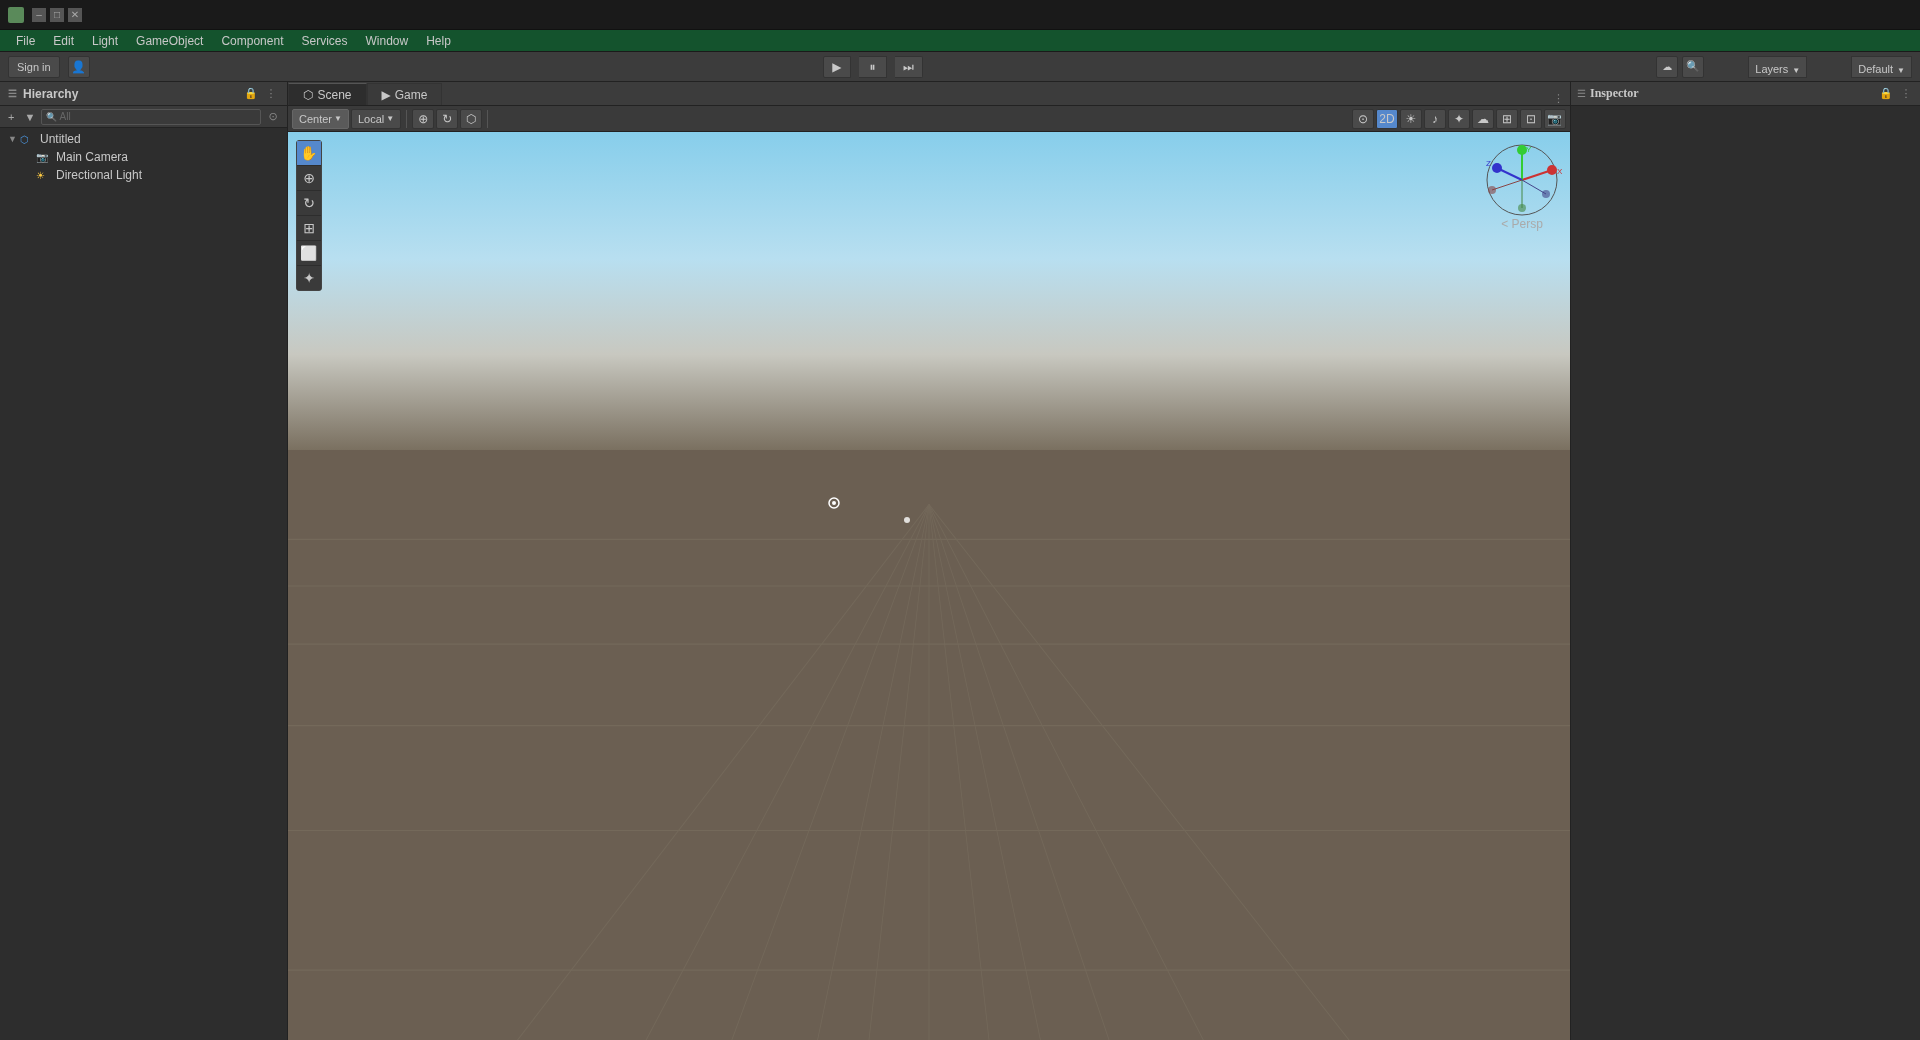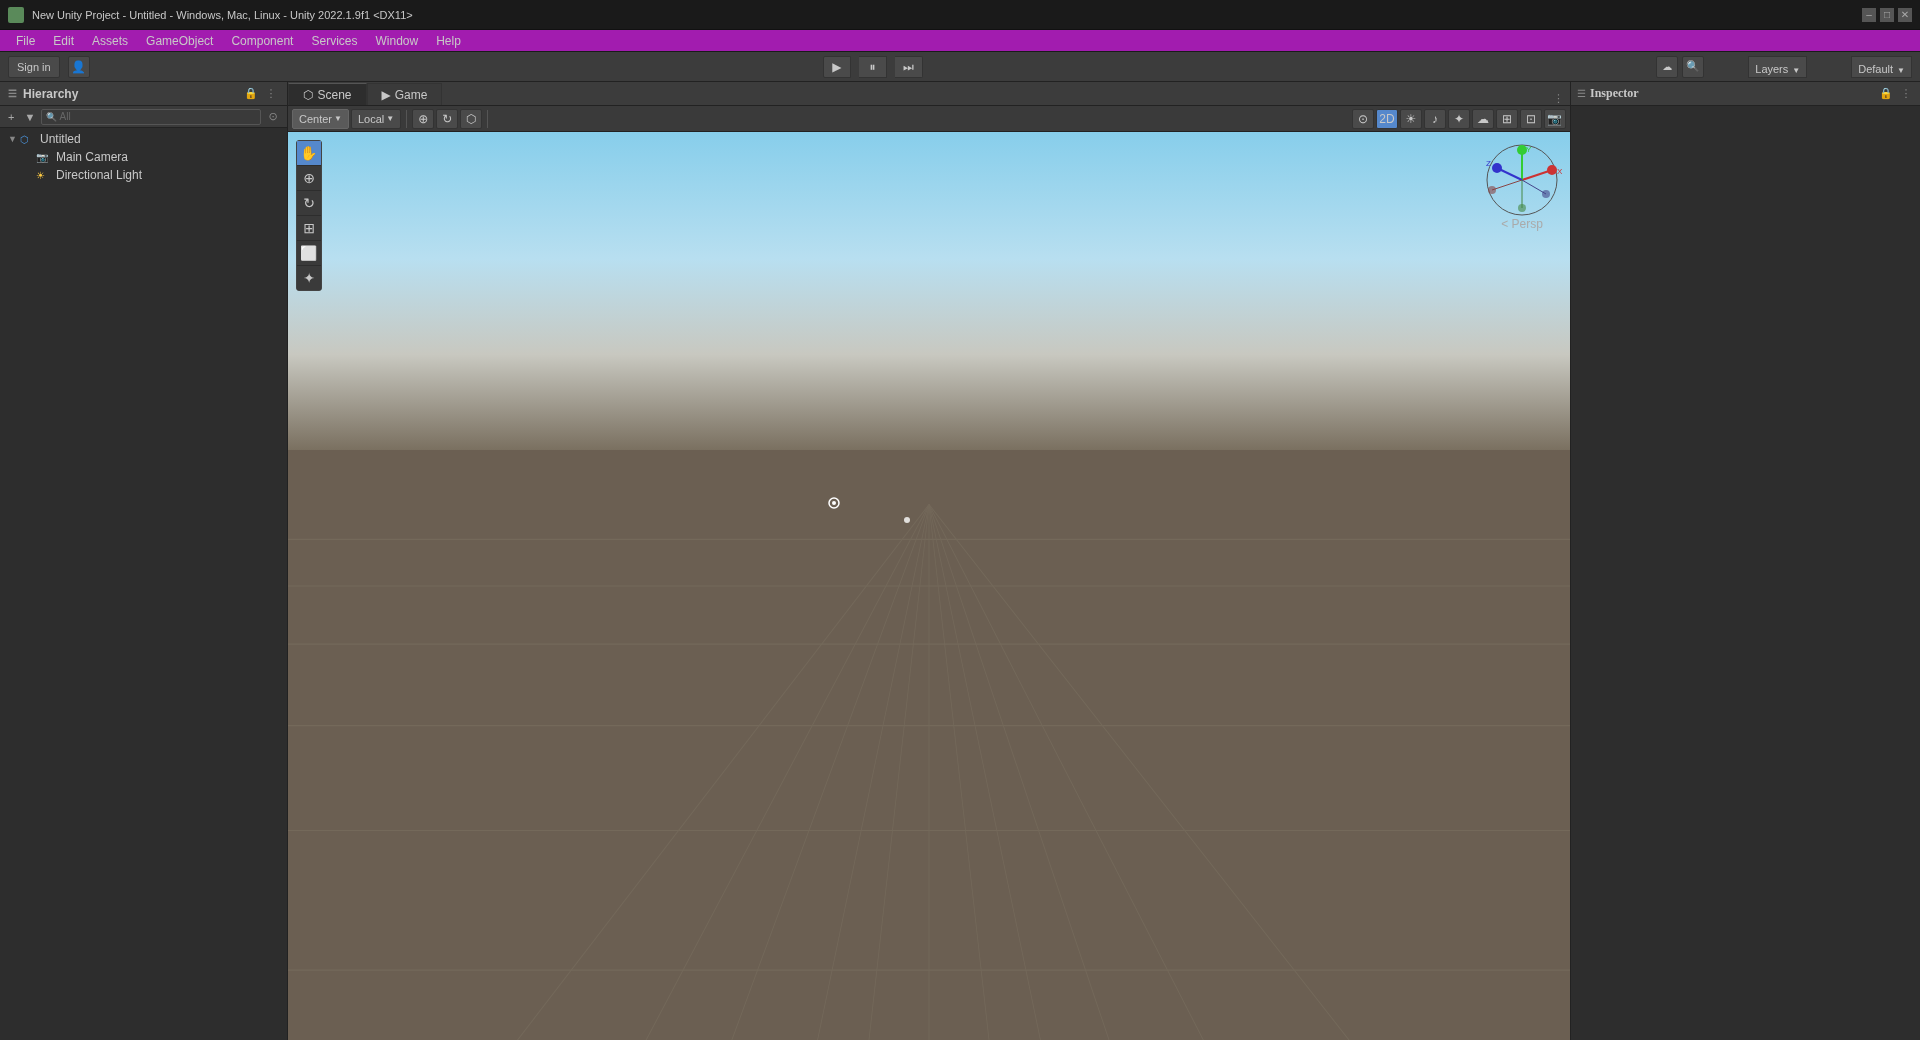--- a/index.html
+++ b/index.html
@@ -45,21 +45,21 @@
       border: none;
       color: #aaa;
       font-size: 10px;
       display: flex; align-items: center; justify-content: center;
       cursor: pointer;
     }
 
     
     #menu-bar {
       height: 22px;
-      background: #a21caf;
+      background: #14532d;
       display: flex;
       align-items: center;
       padding: 0 8px;
       gap: 2px;
       border-bottom: 1px solid #1a1a1a;
     }
     .menu-item {
       padding: 2px 8px;
       color: #c8c8c8;
       font-size: 12px;
@@ -337,32 +337,31 @@
       display: flex; align-items: center;
       padding: 0 6px;
       border-bottom: 1px solid #222;
     }
   </style>
 </head>
 <body>
 
 <div id="title-bar">
   <div class="app-icon"></div>
-  <span class="title-text">New Unity Project - Untitled - Windows, Mac, Linux - Unity 2022.1.9f1 &lt;DX11&gt;</span>
   <div class="window-controls">
     <button class="win-btn">–</button>
     <button class="win-btn">□</button>
     <button class="win-btn">✕</button>
   </div>
 </div>
 
 <div id="menu-bar">
   <span class="menu-item">File</span>
   <span class="menu-item">Edit</span>
-  <span class="menu-item">Assets</span>
+  <span class="menu-item">Light</span>
   <span class="menu-item">GameObject</span>
   <span class="menu-item">Component</span>
   <span class="menu-item">Services</span>
   <span class="menu-item">Window</span>
   <span class="menu-item">Help</span>
 </div>
 
 <div id="toolbar">
   <button class="toolbar-btn">Sign in</button>
   <div style="width:22px;height:22px;background:#4a4a4a;border:1px solid #333;border-radius:2px;display:flex;align-items:center;justify-content:center;cursor:pointer;">

